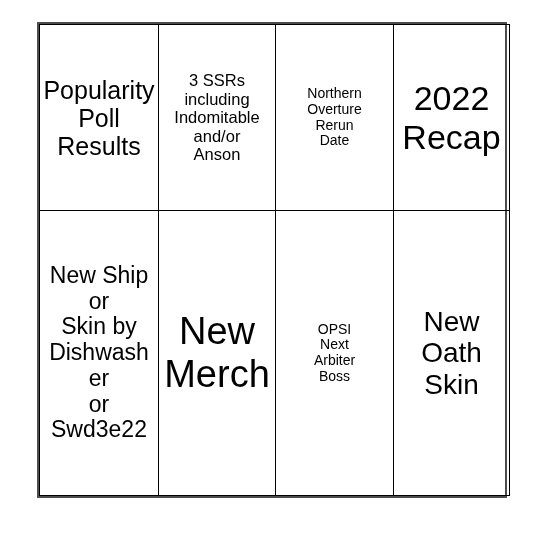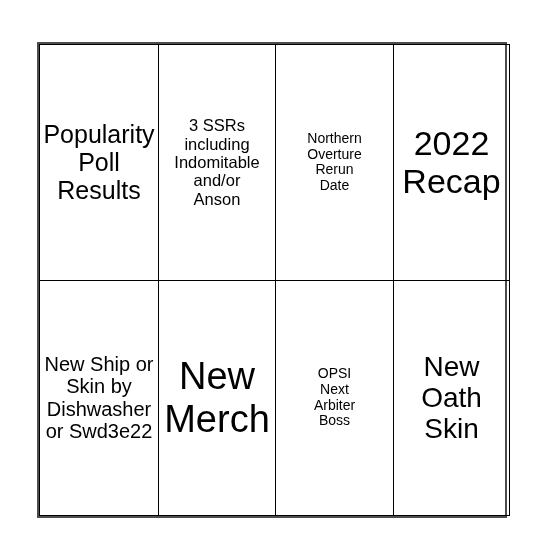--- a/index.html
+++ b/index.html
@@ -11,21 +11,21 @@
     width: 544px;
     height: 544px;
     font-family: "Liberation Sans", sans-serif;
     color: #000000;
     overflow: hidden;
   }
 
   #bingo-card {
     position: absolute;
     left: 37px;
-    top: 42px;
+    top: 22px;
     width: 470px;
     height: 476px;
     border: 2px solid #4d4d4d;
     box-sizing: border-box;
     background: #ffffff;
   }
 
   table.bingo-grid {
     width: 100%;
     height: 100%;
@@ -50,21 +50,21 @@
   col.c3 { width: 116px; }
 
   
   tr.r0 { height: 121px; }
   tr.r1 { height: 121px; }
   tr.r2 { height: 117px; }
   tr.r3 { height: 117px; }
 
   
   .fs-xs  { font-size: 16.5px; }
-  .fs-sm  { font-size: 20px; margin-left: 33px; }
+  .fs-sm  { font-size: 23px; margin-left: 33px; }
   .fs-md  { font-size: 14px; }
   .fs-lg  { font-size: 25px; }
   .fs-xl  { font-size: 28px; }
   .fs-xxl { font-size: 34px; }
   .fs-huge{ font-size: 38px; }
 
   .tight { line-height: 1.06; }
   .looser { line-height: 1.18; }
 </style>
 </head>

